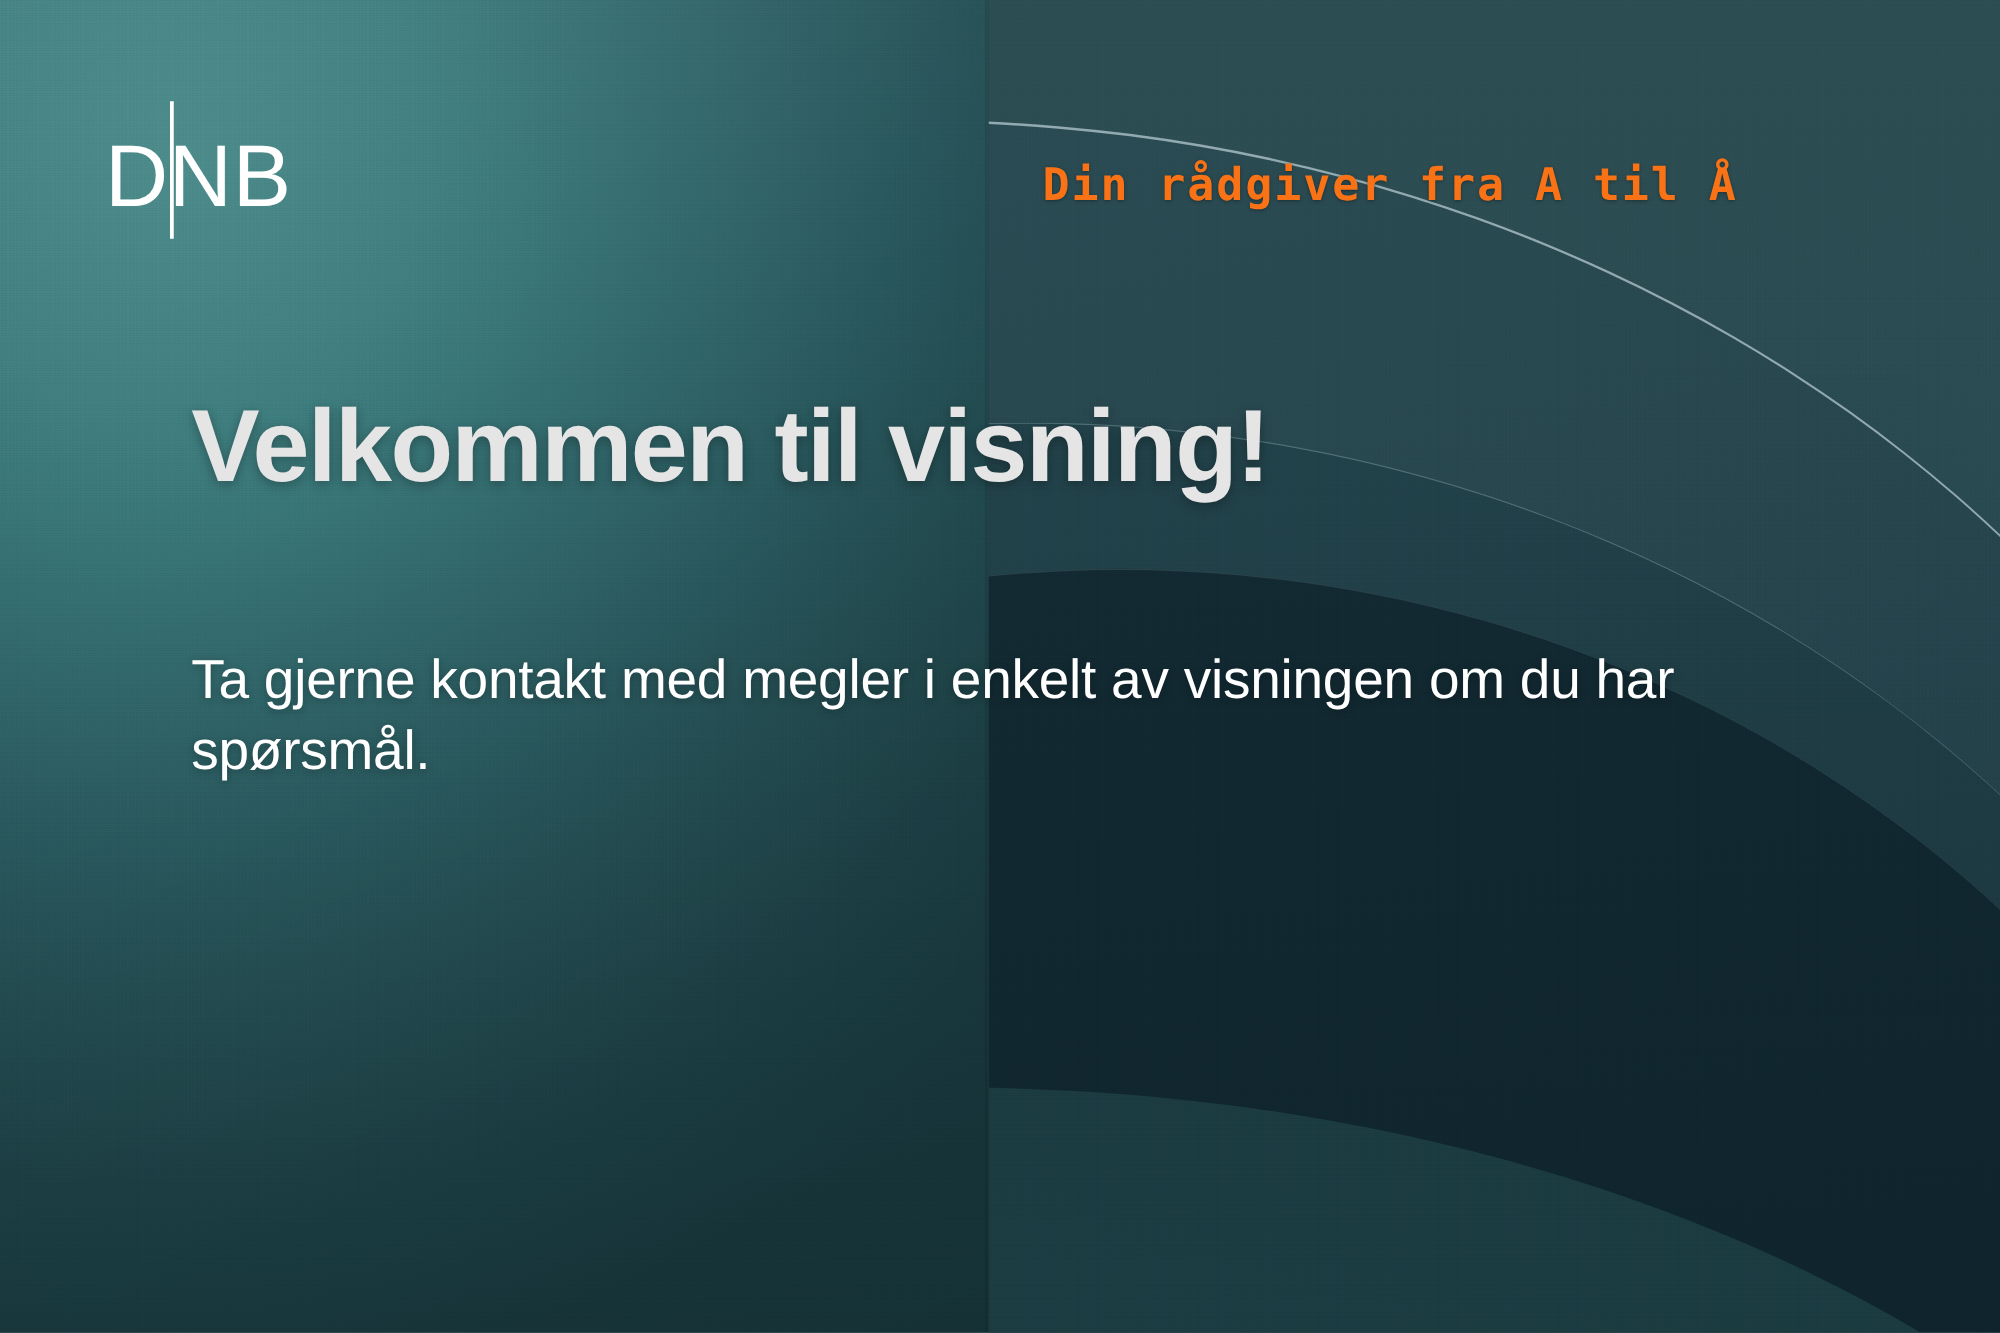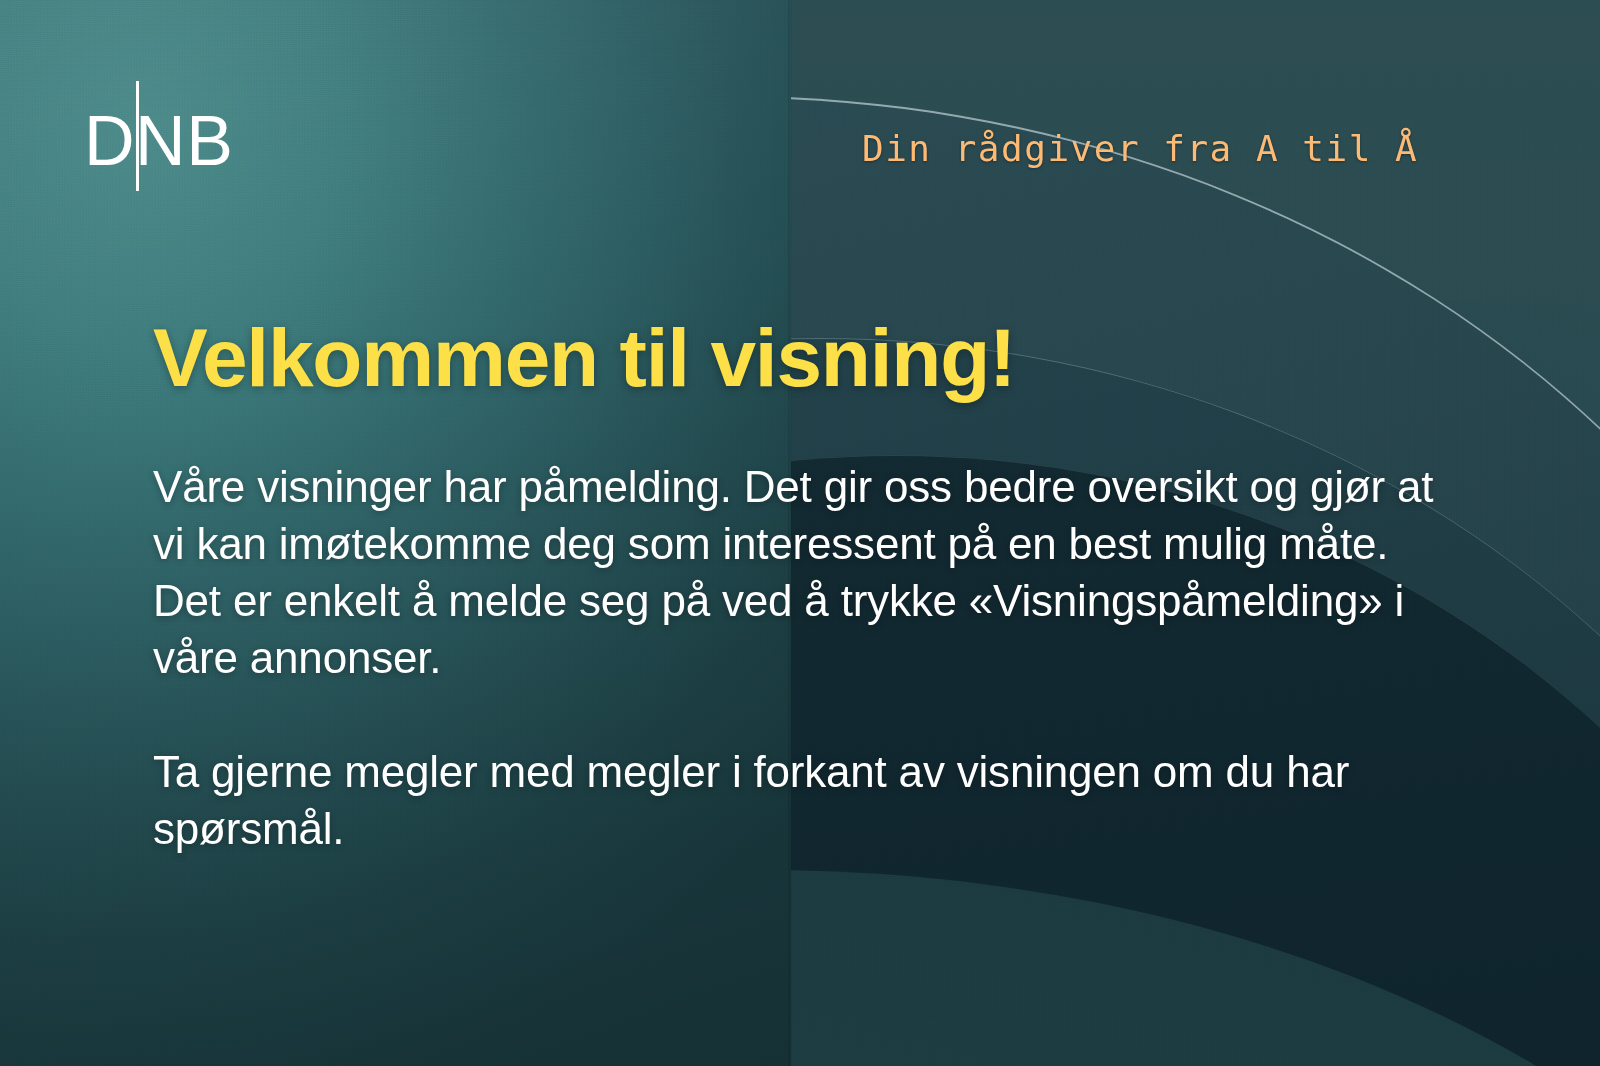--- a/index.html
+++ b/index.html
@@ -150,35 +150,35 @@
     left:1px; top:-25px;
     width:3px; height:110px;
     background:#ffffff;
   }
   .logo .lg-n-glyph{ padding-left:0; }
   .logo .lg-rest{ font-weight:300; }
   .logo .lg-space{ display:inline-block; width:18px; }
 
   .tagline{
     position:absolute;
-    left:862px; top:128px;
-    color:#fdba74;
+    left:834px; top:128px;
+    color:#f97316;
     font-family:"DejaVu Sans Mono", "Liberation Mono", monospace;
     font-size:36px;
-    font-weight:400;
+    font-weight:700;
     letter-spacing:1.5px;
     white-space:nowrap;
     text-shadow:0 1px 3px rgba(0,0,0,.35);
   }
 
   .headline{
     position:absolute;
     left:153px; top:315px;
     width:1330px;
-    color:#fde047;
+    color:#e5e5e5;
     font-family:"Liberation Sans", sans-serif;
     font-weight:700;
     font-size:82px;
     line-height:1.04;
     letter-spacing:-1.2px;
     text-shadow:0 2px 9px rgba(0,0,0,.30);
   }
 
   .body-copy{
     position:absolute;
@@ -226,18 +226,17 @@
       </span>
       <span class="lg-rest">B</span>
       <span class="lg-space"></span>
     </div>
 
     <div class="tagline">Din rådgiver fra A til Å</div>
 
     <h1 class="headline">Velkommen til visning!</h1>
 
     <div class="body-copy">
-      <p>Våre visninger har påmelding. Det gir oss bedre oversikt og gjør at vi kan imøtekomme deg som interessent på en best mulig måte. Det er enkelt å melde seg på ved å trykke «Visningspåmelding» i våre annonser.</p>
-      <p class="para-gap">Ta gjerne megler med megler i forkant av visningen om du har spørsmål.</p>
+      <p class="para-gap">Ta gjerne kontakt med megler i enkelt av visningen om du har spørsmål.</p>
     </div>
 
   </div>
 </div>
 
 </body></html>

